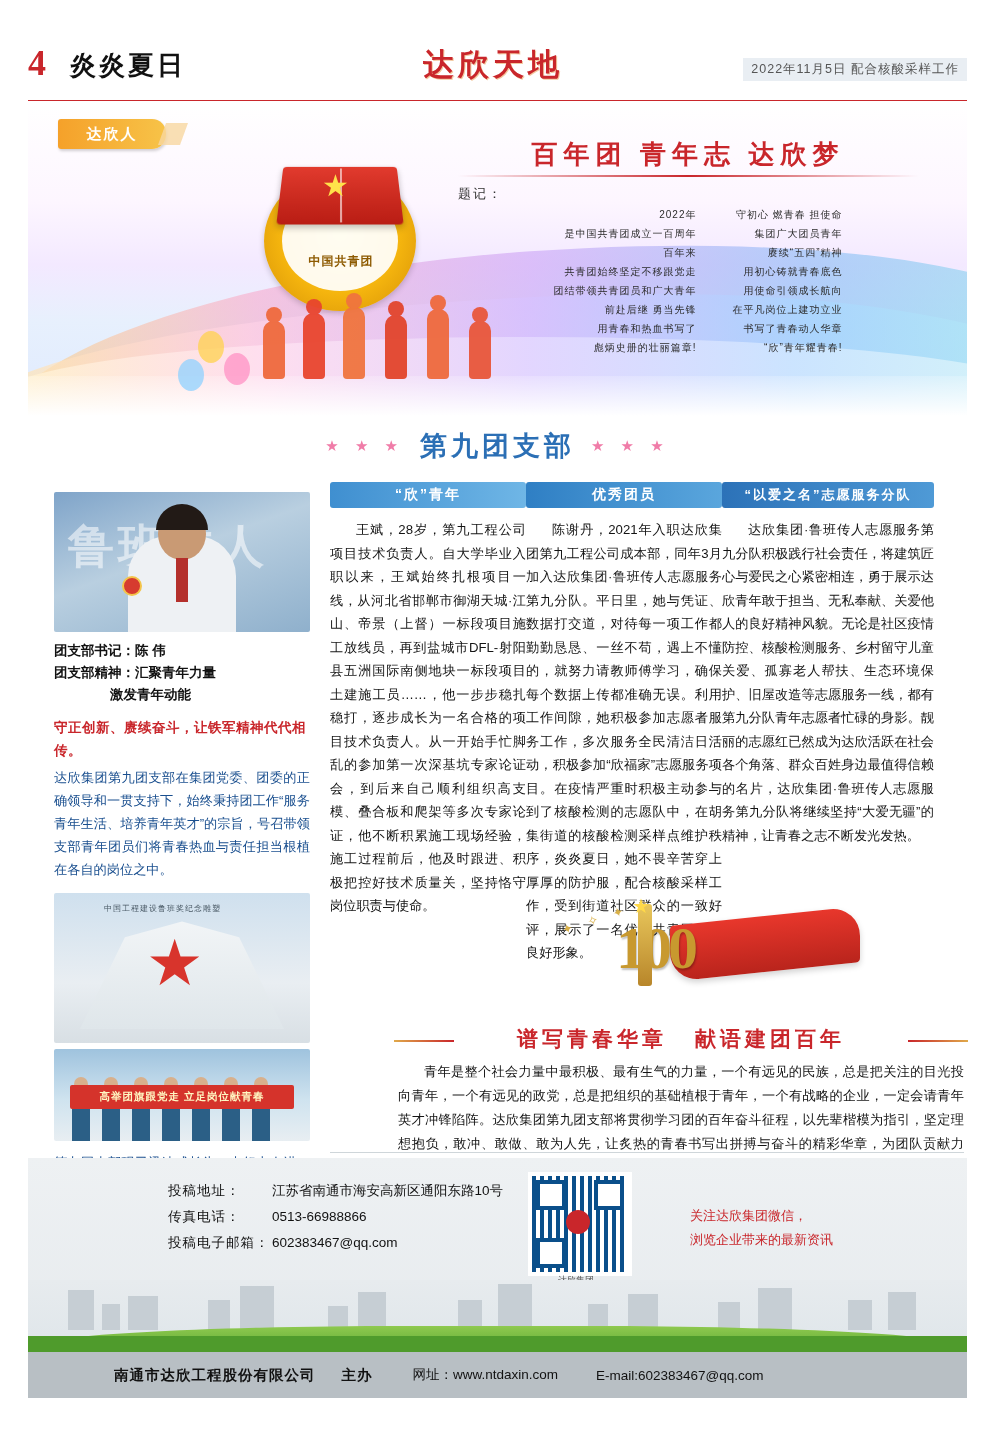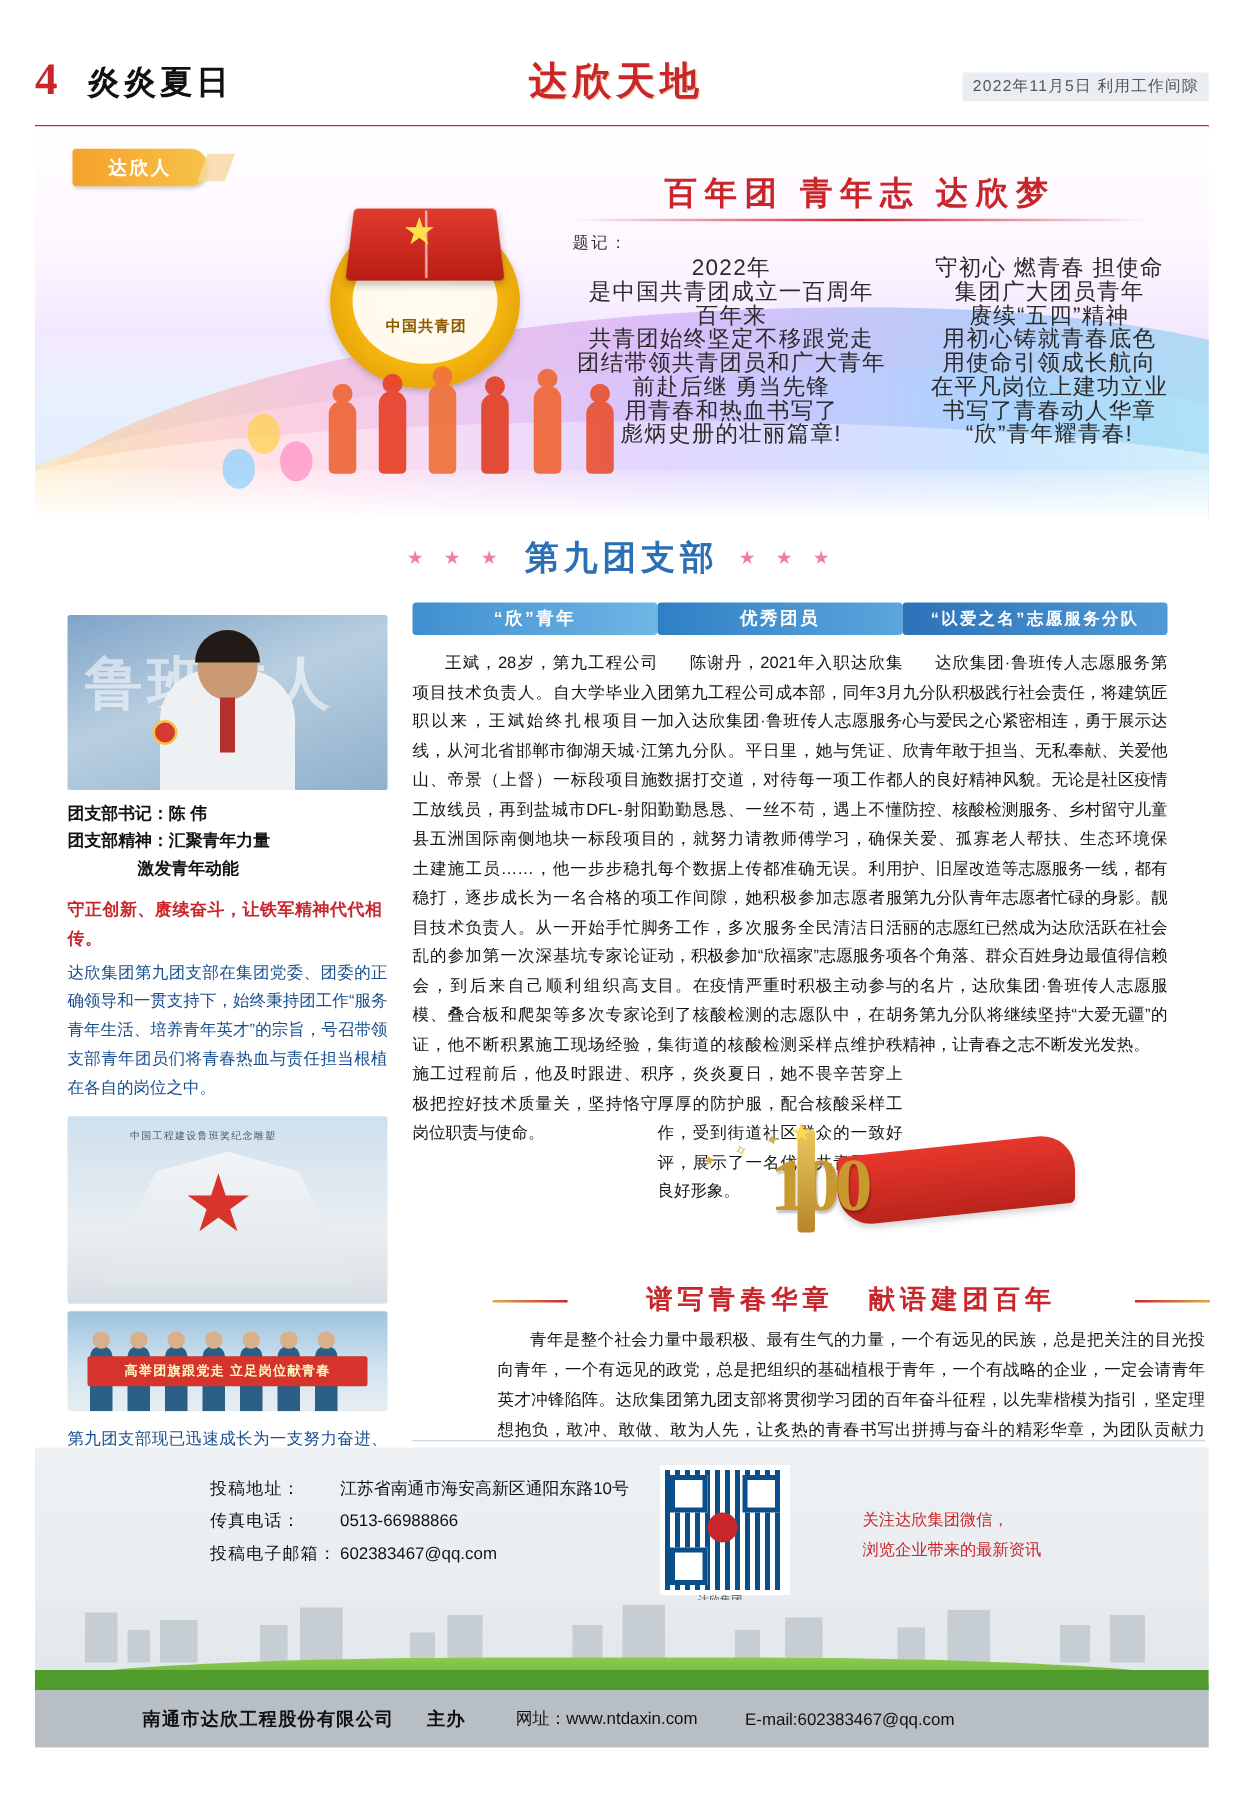--- a/index.html
+++ b/index.html
@@ -38,21 +38,21 @@
   .emblem-inner{position:absolute;left:26px;top:34px;width:116px;height:100px;border-radius:50%;background:#fff;opacity:.92;}
   .emblem-book{position:absolute;left:24px;top:6px;width:120px;height:62px;background:linear-gradient(180deg,#e23b2e,#b91d14);border-radius:4px;transform:perspective(200px) rotateX(22deg);box-shadow:0 3px 6px rgba(0,0,0,.25);}
   .emblem-book:after{content:"";position:absolute;left:50%;top:2px;width:2px;height:58px;background:rgba(255,255,255,.6);}
   .emblem-star{position:absolute;left:66px;top:14px;width:0;height:0;color:#ffe14a;font-size:30px;line-height:1;}
   .emblem-text{position:absolute;left:0;top:96px;width:170px;text-align:center;font-size:12px;color:#8d5a00;font-weight:bold;letter-spacing:1px;font-family:"Liberation Serif",serif;}
 
   .hero-title{position:absolute;left:420px;top:36px;width:480px;text-align:center;font-size:26px;font-weight:bold;color:#c9262b;letter-spacing:6px;font-family:"Liberation Serif",serif;}
   .hero-title-rule{position:absolute;left:430px;top:74px;width:460px;height:2px;background:linear-gradient(90deg,rgba(201,38,43,0),#c9262b,rgba(201,38,43,0));}
   .lead-label{position:absolute;left:430px;top:84px;font-size:13px;color:#333;letter-spacing:2px;}
   .poem{position:absolute;left:430px;top:104px;width:480px;display:flex;gap:36px;justify-content:center;}
-  .poem-col{font-size:18px;line-height:19px;color:#2b2b2b;text-align:center;letter-spacing:1px;}
+  .poem-col{font-size:10px;line-height:19px;color:#2b2b2b;text-align:right;letter-spacing:1px;}
 
   .runners{position:absolute;left:235px;top:200px;width:260px;height:78px;}
   .runner{position:absolute;bottom:0;width:22px;height:58px;background:#ef6a3d;border-radius:10px 10px 4px 4px;opacity:.95;}
   .runner.r2{left:40px;height:66px;background:#e8452e;}
   .runner.r3{left:80px;height:72px;background:#f0743f;}
   .runner.r4{left:122px;height:64px;background:#e2452c;}
   .runner.r5{left:164px;height:70px;background:#ef6a3d;}
   .runner.r6{left:206px;height:58px;background:#e8573a;}
   .runner-head{position:absolute;top:-14px;left:3px;width:16px;height:16px;border-radius:50%;background:inherit;}
   .balloon{position:absolute;width:26px;height:32px;border-radius:50%;opacity:.75;}
@@ -77,21 +77,21 @@
   .cap-block{margin-top:8px;}
   .cap-indent{padding-left:56px;}
   .lead-red{margin-top:10px;font-size:13.5px;line-height:23px;color:#c9262b;font-weight:bold;letter-spacing:.5px;}
   .body-blue{margin-top:4px;font-size:13.2px;line-height:23px;color:#1a4f8f;text-align:justify;text-indent:0;}
 
   .photo2{margin-top:12px;width:256px;height:150px;position:relative;overflow:hidden;border-radius:2px;
     background:linear-gradient(180deg,#cfe0ee,#e9eef2 60%,#d8dfe4);}
   .ph2-bld{position:absolute;left:26px;top:24px;width:204px;height:112px;background:linear-gradient(180deg,#f2f5f7,#dfe6ea);clip-path:polygon(0 100%,22% 18%,50% 4%,78% 18%,100% 100%);}
   .ph2-star{position:absolute;left:92px;top:38px;font-size:64px;color:#d8342c;line-height:1;}
   .ph2-txt{position:absolute;left:50px;top:10px;font-size:8px;color:#4a5a66;letter-spacing:1px;}
-  .photo3{margin-top:6px;width:256px;height:80px;position:relative;overflow:hidden;border-radius:2px;
+  .photo3{margin-top:6px;width:256px;height:92px;position:relative;overflow:hidden;border-radius:2px;
     background:linear-gradient(180deg,#9fc3de,#cfe3ef 55%,#e8eef2);}
   .banner-red{position:absolute;left:16px;top:36px;width:224px;height:24px;background:#d5332b;color:#fff7c2;font-size:10.5px;display:flex;align-items:center;justify-content:center;letter-spacing:1px;font-weight:bold;border-radius:2px;}
   .ph3-person{position:absolute;bottom:0;width:18px;height:52px;background:#2b5f86;border-radius:8px 8px 0 0;}
   .ph3-person i{position:absolute;top:-12px;left:2px;width:14px;height:14px;border-radius:50%;background:#d8b08c;display:block;}
 
   .col-left-tail{margin-top:10px;font-size:13.2px;line-height:23px;color:#1a4f8f;text-align:justify;}
 
   
   .cols{position:absolute;left:330px;top:482px;width:634px;display:flex;}
   .col{width:196px;}
@@ -152,21 +152,21 @@
 </style>
 </head>
 <body>
 
 <div class="page">
 
   <div class="masthead">
     <div class="page-no">4</div>
     <div class="section-title">炎炎夏日</div>
     <div class="paper-name">达欣天地</div>
-    <div class="issue">2022年11月5日  利用工作间隙</div>
+    <div class="issue">2022年11月5日  配合核酸采样工作</div>
   </div>
 
   <div class="hero">
     <div class="hero-wave1"></div>
     <div class="hero-wave2"></div>
     <div class="hero-wave3"></div>
     <div class="hero-bottom"></div>
 
     <div class="tag">达欣人</div>
     <div class="tag-fold"></div>

